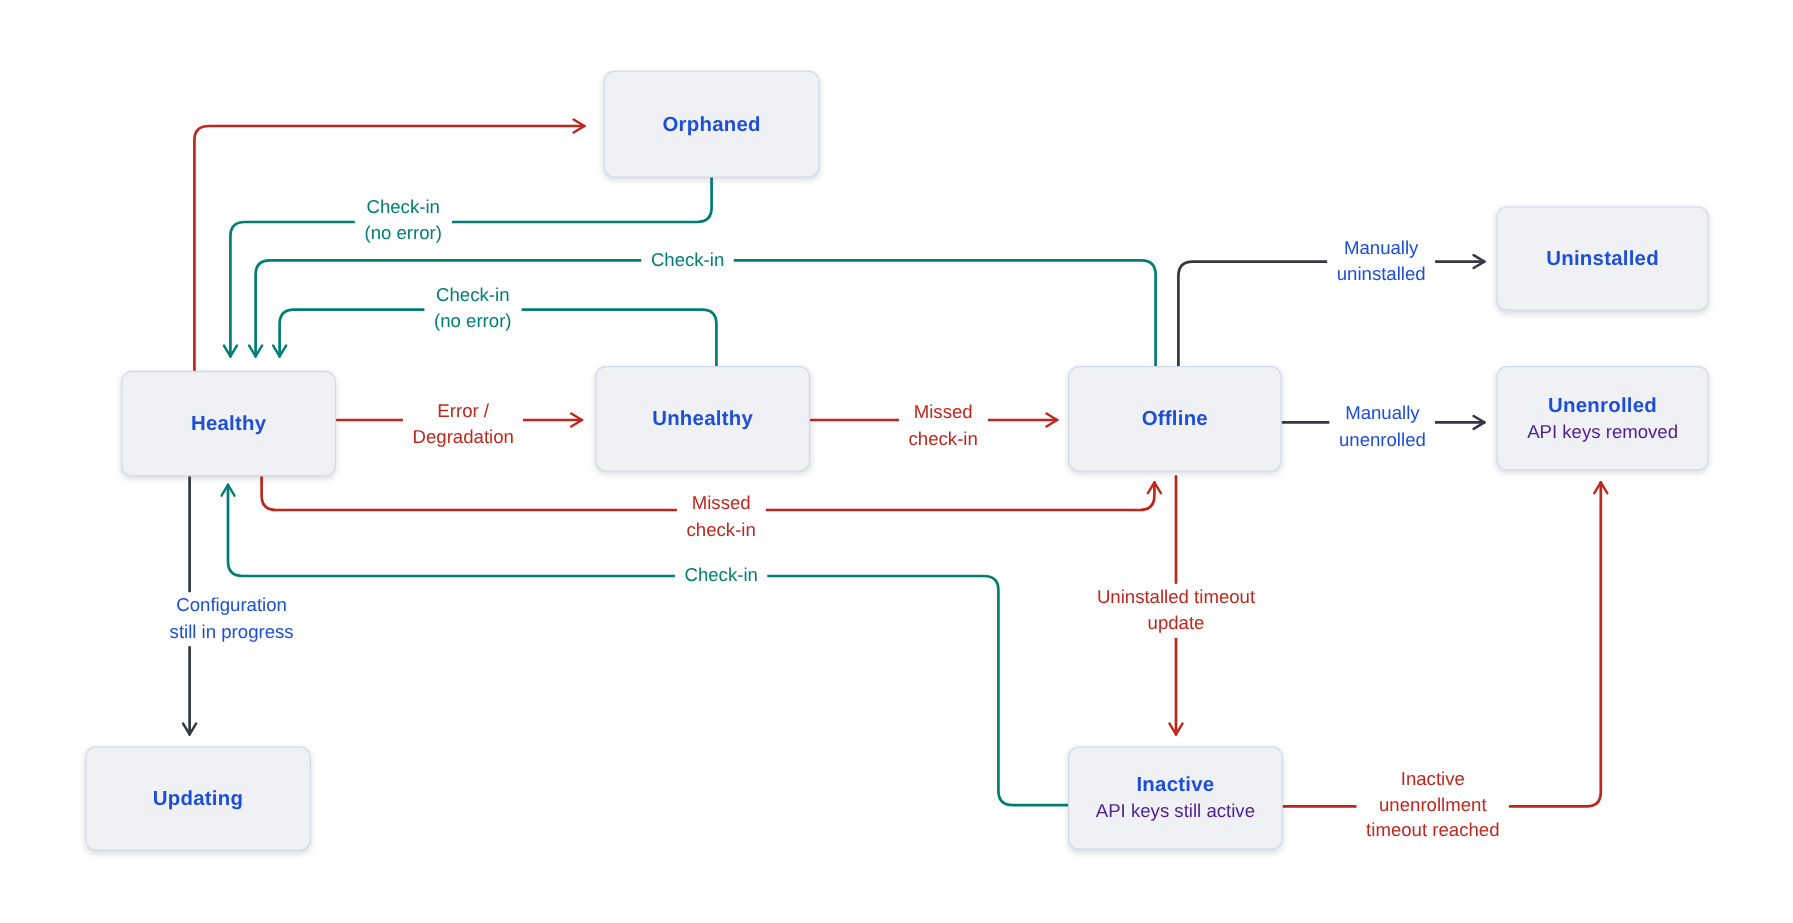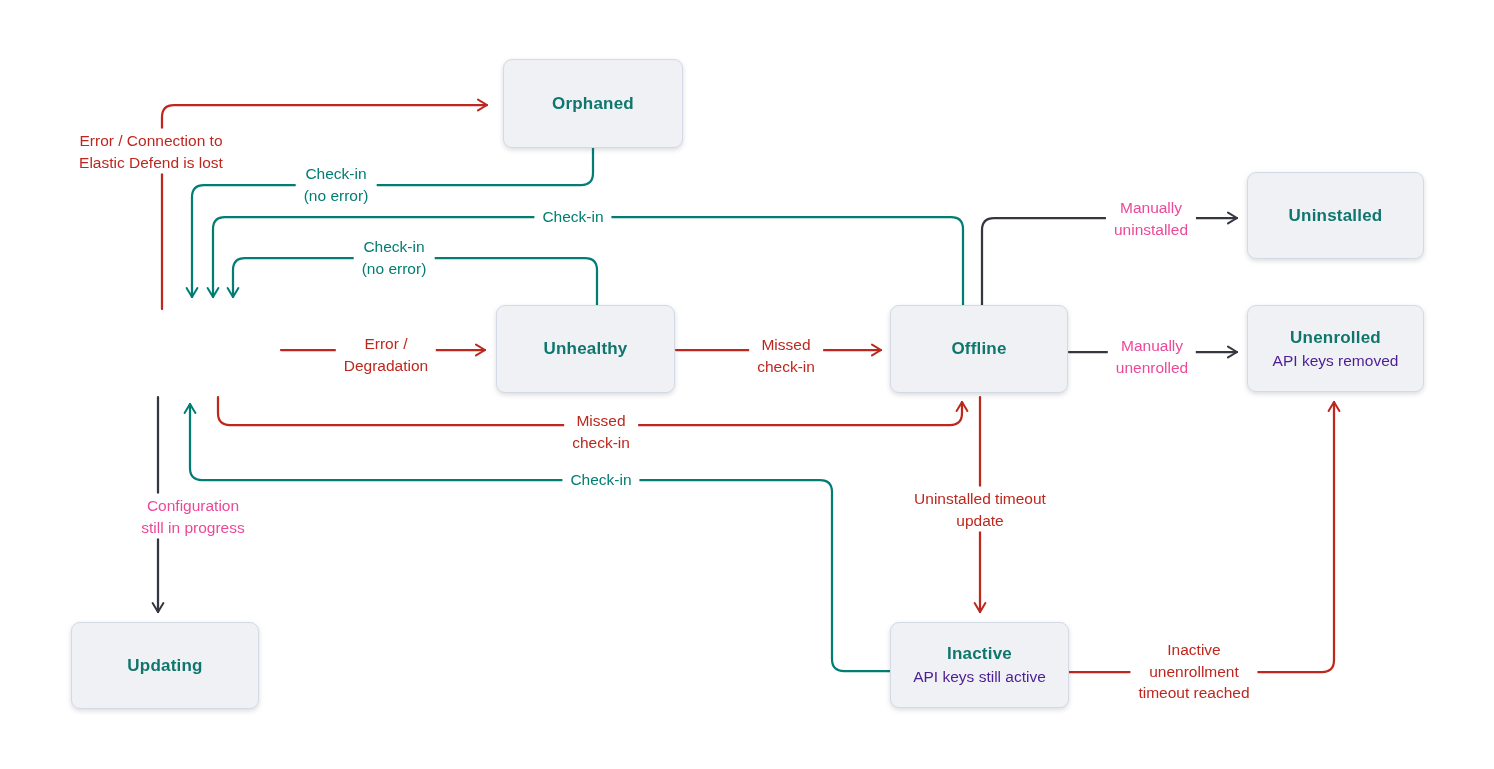--- a/index.html
+++ b/index.html
@@ -20,39 +20,39 @@
     position:absolute;
     background:#f0f1f4;
     border:1px solid #d3dae6;
     border-radius:9px;
     box-shadow:0 2px 5px rgba(52,55,65,0.18);
     display:flex;flex-direction:column;align-items:center;justify-content:center;
     gap:4px;
     box-sizing:border-box;
   }
   .node-label{
-    color:#0f766e;font-weight:bold;font-size:17px;letter-spacing:.2px;
+    color:#1d4ed8;font-weight:bold;font-size:17px;letter-spacing:.2px;
   }
   .node-sub{
     color:#4c1d95;font-weight:normal;font-size:15.5px;
   }
 
   .edge-label{
     position:absolute;
     transform:translate(-50%,-50%);
     background:#ffffff;
     padding:1px 8px;
     text-align:center;
     font-size:15.5px;line-height:21.5px;
     white-space:nowrap;
   }
   .edge-label span{display:block;}
   .edge-label.c-red{color:#bd271e;}
   .edge-label.c-teal{color:#017d73;}
-  .edge-label.c-dark{color:#ec4899;}
+  .edge-label.c-dark{color:#1d4ed8;}
 </style>
 </head>
 <body>
 
 <div id="canvas">
 
   <svg id="edges" width="1494" height="769" viewBox="0 0 1494 769">
     <defs>
       <marker id="arrow-red" markerWidth="7" markerHeight="7" refX="5" refY="3" orient="auto" markerUnits="strokeWidth">
         <path d="M1,0.6 L5,3 L1,5.4" fill="none" stroke="#bd271e" stroke-width="0.9" stroke-linecap="round" stroke-linejoin="round"></path>
@@ -85,24 +85,20 @@
 
     <path class="edge dark" d="M 982 305 L 982 230 Q 982 218 994 218 L 1237 218" marker-end="url(#arrow-dark)"></path>
 
     <path class="edge dark" d="M 1069 352 L 1237 352" marker-end="url(#arrow-dark)"></path>
 
     <path class="edge red" d="M 980 397 L 980 612" marker-end="url(#arrow-red)"></path>
 
     <path class="edge red" d="M 1069 672 L 1322 672 Q 1334 672 1334 660 L 1334 402" marker-end="url(#arrow-red)"></path>
   </svg>
 
-  <div class="edge-label c-red" style="left:151px;top:151px;">
-    <span>Error / Connection to</span>
-    <span>Elastic Defend is lost</span>
-  </div>
   <div class="edge-label c-teal" style="left:336px;top:184px;">
     <span>Check-in</span>
     <span>(no error)</span>
   </div>
   <div class="edge-label c-teal" style="left:573px;top:217px;">
     <span>Check-in</span>
   </div>
   <div class="edge-label c-teal" style="left:394px;top:257px;">
     <span>Check-in</span>
     <span>(no error)</span>
@@ -140,20 +136,23 @@
   </div>
   <div class="edge-label c-red" style="left:1194px;top:671px;">
     <span>Inactive</span>
     <span>unenrollment</span>
     <span>timeout reached</span>
   </div>
 
   <div class="node" style="left:503px;top:59px;width:180px;height:89px;">
     <div class="node-label">Orphaned</div>
   </div>
+  <div class="node" style="left:101px;top:309px;width:179px;height:88px;">
+    <div class="node-label">Healthy</div>
+  </div>
   <div class="node" style="left:890px;top:305px;width:178px;height:88px;">
     <div class="node-label">Offline</div>
   </div>
   <div class="node" style="left:496px;top:305px;width:179px;height:88px;">
     <div class="node-label">Unhealthy</div>
   </div>
   <div class="node" style="left:1247px;top:172px;width:177px;height:87px;">
     <div class="node-label">Uninstalled</div>
   </div>
   <div class="node" style="left:1247px;top:305px;width:177px;height:87px;">

